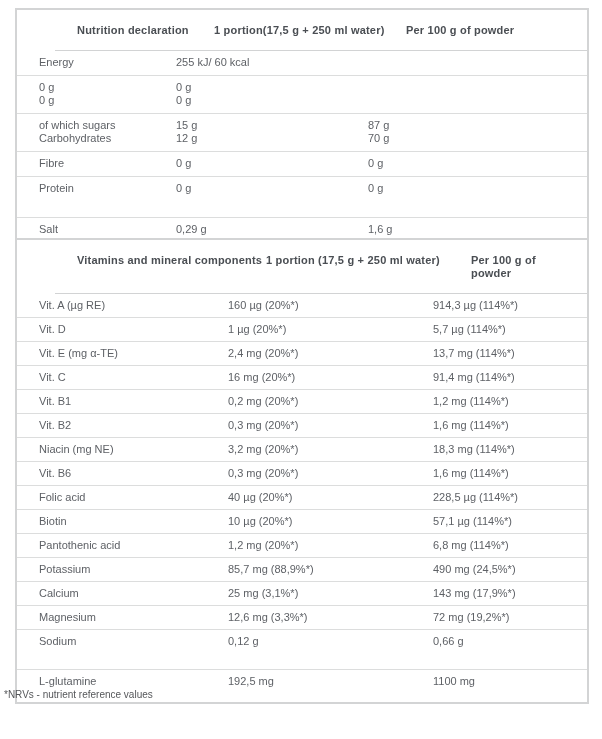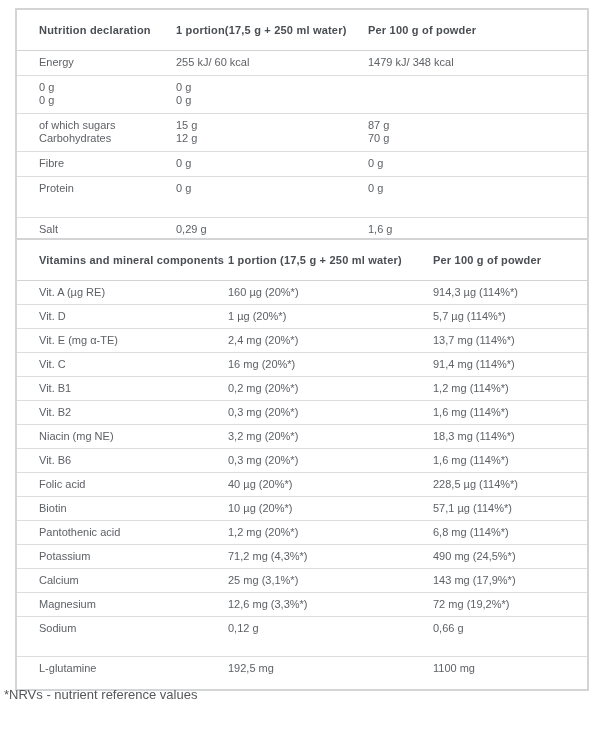--- a/index.html
+++ b/index.html
@@ -19,20 +19,21 @@
     border: 2px solid #d3d4d5;
     background: #ffffff;
   }
   #nutrition-table { top: 8px; }
   #vitamins-table  { top: 238px; }
 
   .hdr {
     display: grid;
     padding: 14px 10px 13px 22px;
     border-bottom: 1px solid #d2d3d4;
+    margin-left: 38px;
   }
   .t1 .hdr, .t1 .row { grid-template-columns: 137px 192px 1fr; }
   .t2 .hdr, .t2 .row { grid-template-columns: 189px 205px 1fr; }
 
   .hcell {
     font-size: 11px;
     font-weight: bold;
     color: #4a4e53;
     letter-spacing: 0.2px;
     line-height: 13px;
@@ -47,21 +48,21 @@
   .t1 .row { padding-bottom: 6px; }
   .t2 .row { padding-bottom: 5px; }
   .row + .row { border-top: 1px solid #dcdddd; }
   .row:last-child { padding-bottom: 14px; margin-top: 16px; }
   .cell .line { white-space: nowrap; }
 
   .footnote {
     position: absolute;
     left: 4px;
     top: 688px;
-    font-size: 13px;
+    font-size: 10px;
     color: #55575a;
     line-height: 13px;
   }
 </style>
 </head>
 <body>
 
 <div class="page">
 
   <div class="tablebox t1" id="nutrition-table">
@@ -71,23 +72,20 @@
       <div class="hcell">Per 100 g of powder</div>
     </div>
     <div class="rows">
         <div class="row">
           <div class="cell col1">
             <div class="line">Energy</div>
           </div>
           <div class="cell col2">
             <div class="line">255 kJ/ 60 kcal</div>
           </div>
-          <div class="cell col3">
-            <div class="line">1479 kJ/ 348 kcal</div>
-          </div>
         </div>
         <div class="row">
           <div class="cell col2">
             <div class="line">0 g</div>
             <div class="line">0 g</div>
           </div>
           <div class="cell col3">
             <div class="line">0 g</div>
             <div class="line">0 g</div>
           </div>
@@ -268,21 +266,21 @@
           </div>
           <div class="cell col3">
             <div class="line">6,8 mg (114%*)</div>
           </div>
         </div>
         <div class="row">
           <div class="cell col1">
             <div class="line">Potassium</div>
           </div>
           <div class="cell col2">
-            <div class="line">71,2 mg (4,3%*)</div>
+            <div class="line">85,7 mg (88,9%*)</div>
           </div>
           <div class="cell col3">
             <div class="line">490 mg (24,5%*)</div>
           </div>
         </div>
         <div class="row">
           <div class="cell col1">
             <div class="line">Calcium</div>
           </div>
           <div class="cell col2">

